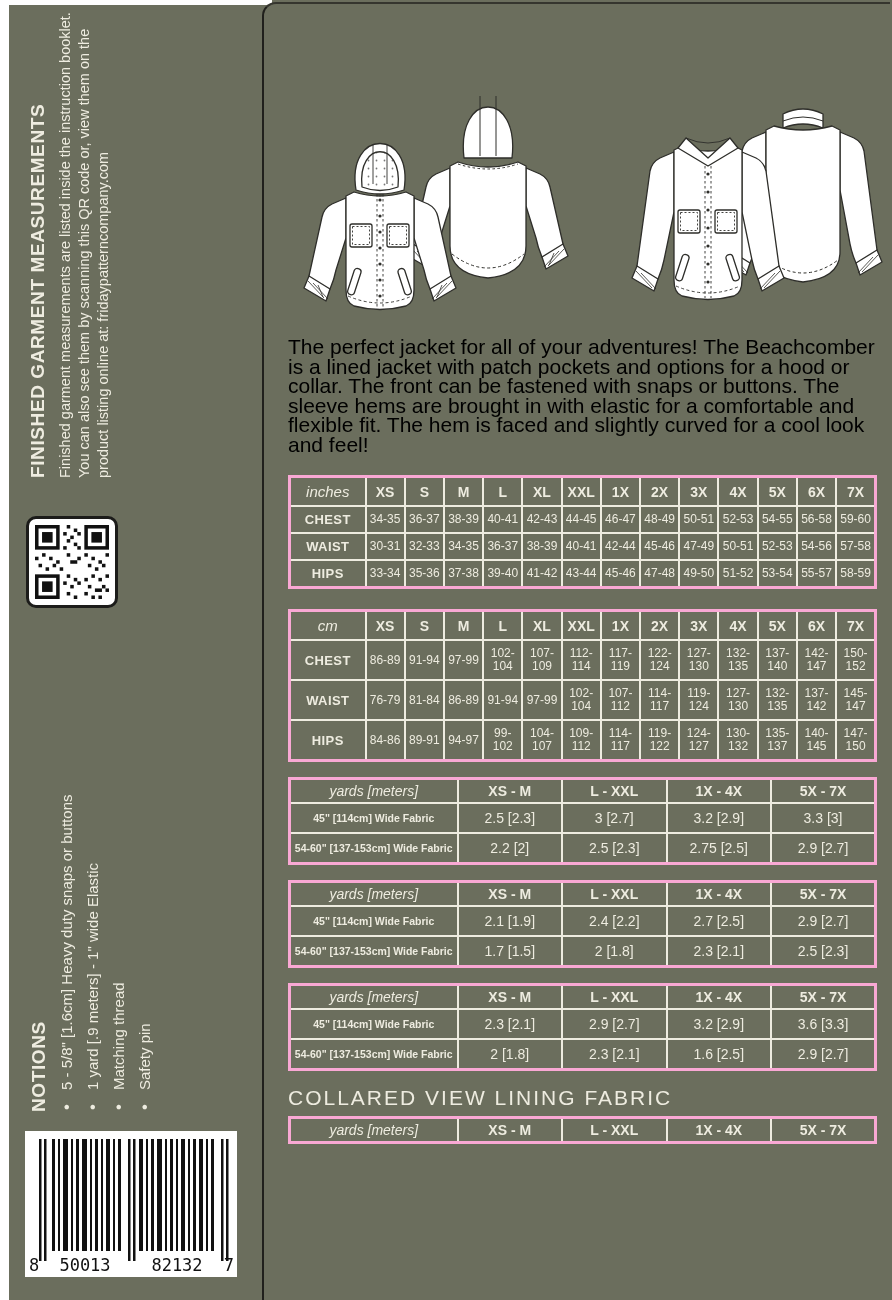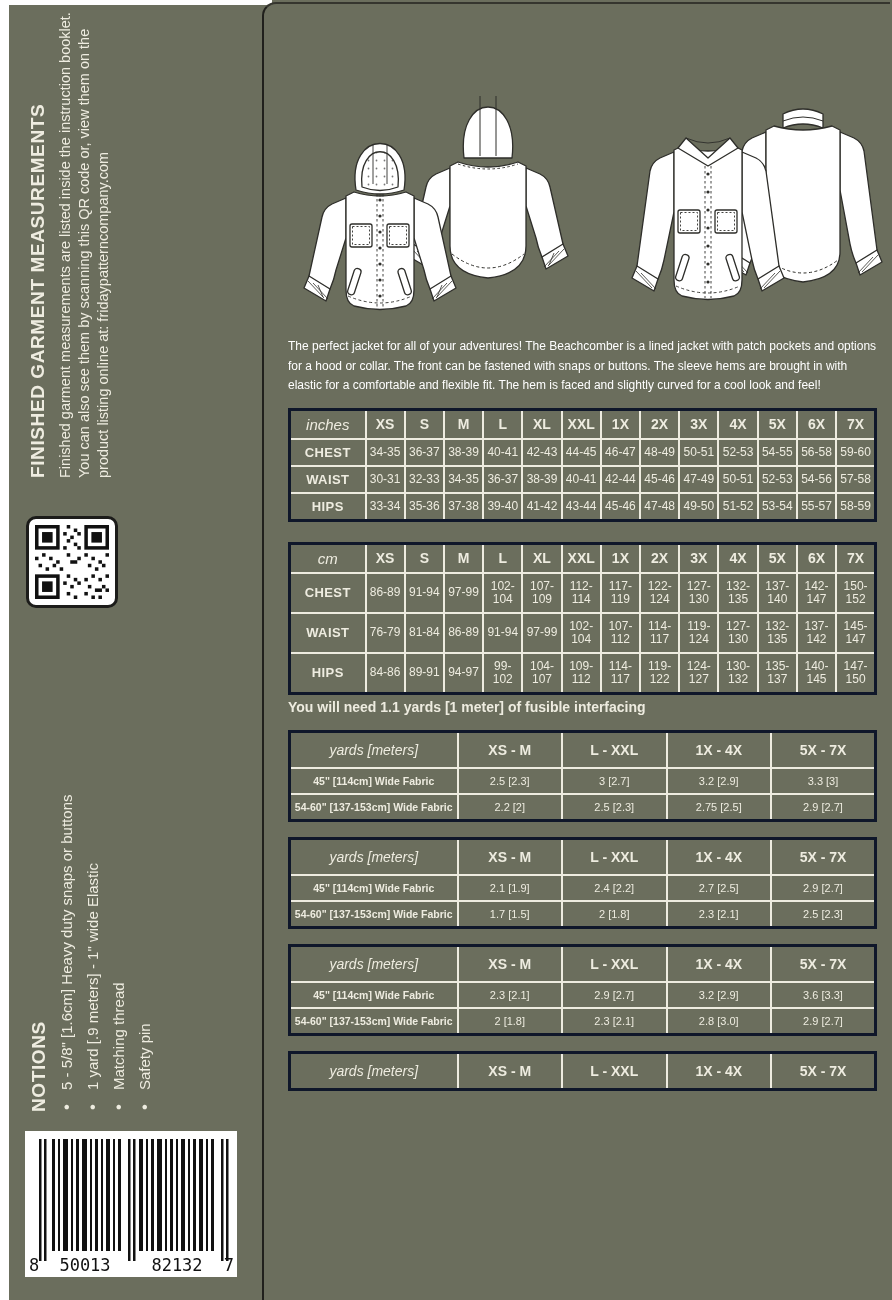--- a/index.html
+++ b/index.html
@@ -33,47 +33,47 @@
   .qr-box svg { width:100%; height:100%; display:block; }
 
   .barcode-box { position:absolute; left:25px; top:1131px; width:212px; height:146px; background:#fff; }
   .barcode-box svg { width:100%; height:100%; display:block; }
   .barcode-box text { font-family:"DejaVu Sans Mono", monospace; font-size:17px; fill:#111; }
 
   
   .main { position:absolute; left:288px; top:0; width:589px; }
   .illustrations { position:relative; height:268px; margin-top:60px; }
   .illustrations svg { position:absolute; }
-  .description { margin-top:9px; font-size:12px; line-height:19.5px; color:#ffffff; }
+  .description { margin-top:9px; font-size:21px; line-height:19.5px; color:#000000; }
 
   .section-heading { margin:0; font-size:17px; font-weight:bold; letter-spacing:.8px; }
   .size-chart-heading { margin-top:27px; }
   .yardage-heading { margin-top:38px; }
   .yardage-note { margin-top:4px; font-size:14px; font-weight:bold; }
 
   table { border-collapse:collapse; width:100%; table-layout:fixed; }
   th, td { border:2px solid #eeece0; text-align:center; vertical-align:middle; color:#eeece0; }
-  table { border:3px solid #0f172a; }
+  table { border:3px solid #f9a8d4; }
 
   .size-table { margin-top:8px; }
   .size-table.cm { margin-top:20px; }
   .size-table thead th { font-size:14px; font-weight:bold; padding:5px 0; }
   .size-table thead th.corner { font-style:italic; font-weight:normal; font-size:15px; }
   .size-table thead th:first-child { width:76px; }
   .size-table tbody th { font-size:13px; font-weight:bold; letter-spacing:.4px; }
   .size-table tbody td { font-size:12px; padding:6px 1px; line-height:13px; }
 
   .view-block { margin-top:15px; }
   .view-title { margin:0; font-size:21px; font-weight:400; letter-spacing:2px; }
   .yardage-table { margin-top:6px; }
-  .yardage-table thead th { font-size:14px; font-weight:bold; padding:9px 0; }
+  .yardage-table thead th { font-size:14px; font-weight:bold; padding:3px 0; }
   .yardage-table thead th.corner { font-style:italic; font-weight:normal; font-size:14px; }
   .yardage-table th:first-child { width:168px; }
   .yardage-table tbody th { font-size:10.5px; font-weight:bold; white-space:nowrap; }
-  .yardage-table tbody td { font-size:11px; padding:6px 12px; }
+  .yardage-table tbody td { font-size:14px; padding:6px 12px; }
 
   
   .art path, .art rect, .art ellipse, .art polygon { vector-effect:non-scaling-stroke; }
 </style>
 </head>
 <body>
 
 <div class="edge-left"></div>
 <div class="edge-top"></div>
 <div class="flap-line"></div>
@@ -444,21 +444,20 @@
           <td>119-122</td>
           <td>124-127</td>
           <td>130-132</td>
           <td>135-137</td>
           <td>140-145</td>
           <td>147-150</td>
         </tr>
       </tbody>
     </table>
 
-  <div class="yardage-note">You will need 1.1 yards [1 meter] of fusible interfacing</div>
 
   <div class="view-block">
     <table class="yardage-table">
         <thead>
           <tr>
             <th class="corner">yards [meters]</th>
             <th>XS - M</th>
             <th>L - XXL</th>
             <th>1X - 4X</th>
             <th>5X - 7X</th>
@@ -527,27 +526,28 @@
             <th>45" [114cm] Wide Fabric</th>
             <td>2.3 [2.1]</td>
             <td>2.9 [2.7]</td>
             <td>3.2 [2.9]</td>
             <td>3.6 [3.3]</td>
           </tr>
           <tr>
             <th>54-60" [137-153cm] Wide Fabric</th>
             <td>2 [1.8]</td>
             <td>2.3 [2.1]</td>
-            <td>2.8 [3.0]</td>
+            <td>1.6 [2.5]</td>
             <td>2.9 [2.7]</td>
           </tr>
         </tbody>
       </table>
   </div>
   <div class="view-block">
+    <h4 class="view-title">COLLARED VIEW LINING FABRIC</h4>
     <table class="yardage-table">
         <thead>
           <tr>
             <th class="corner">yards [meters]</th>
             <th>XS - M</th>
             <th>L - XXL</th>
             <th>1X - 4X</th>
             <th>5X - 7X</th>
           </tr>
         </thead>

